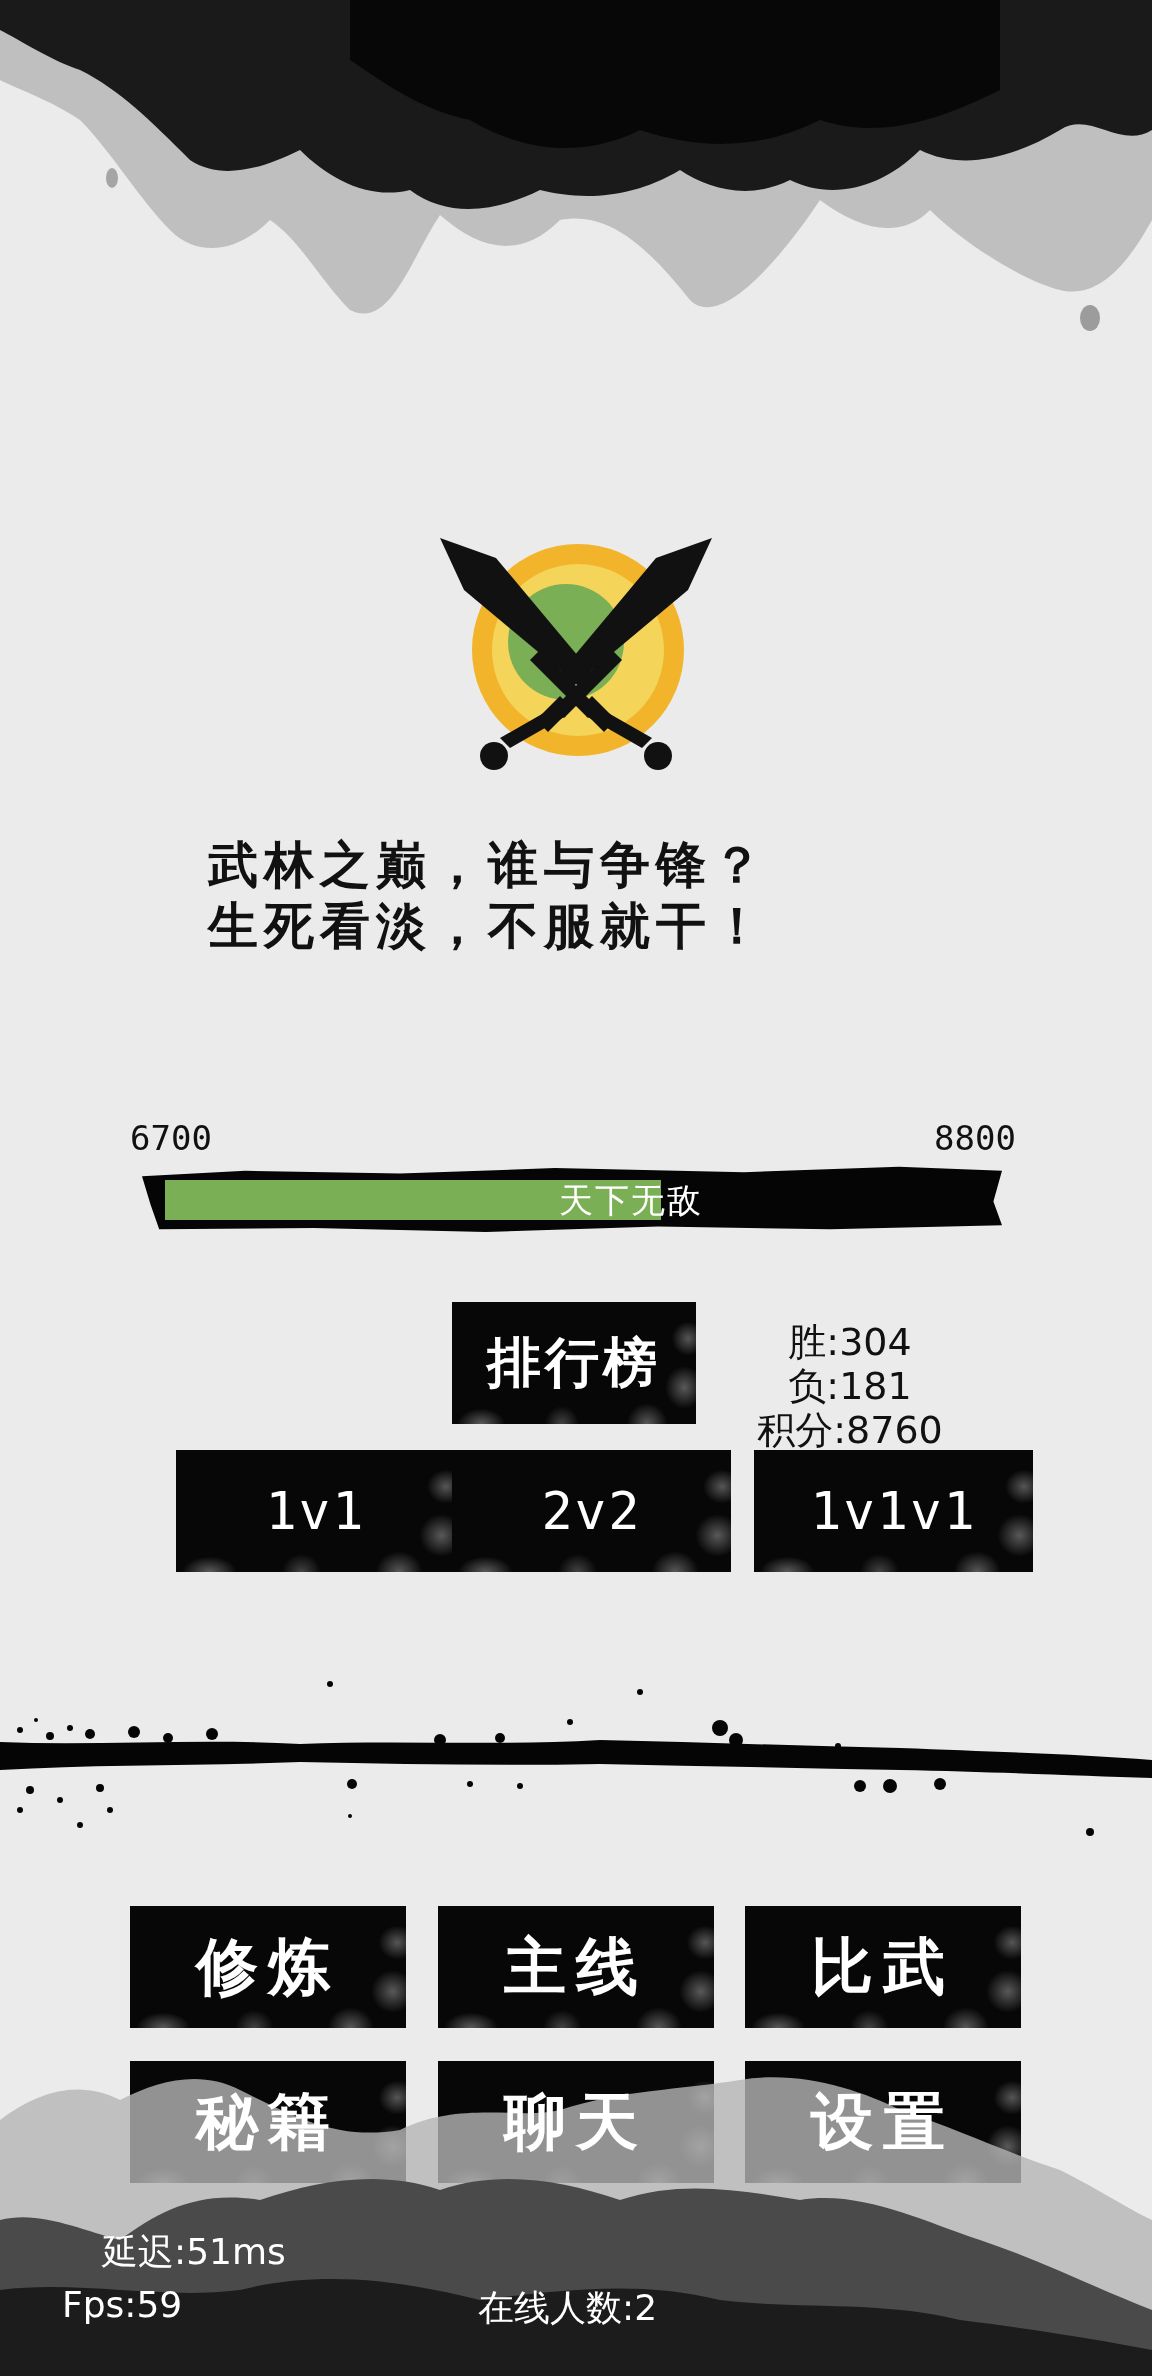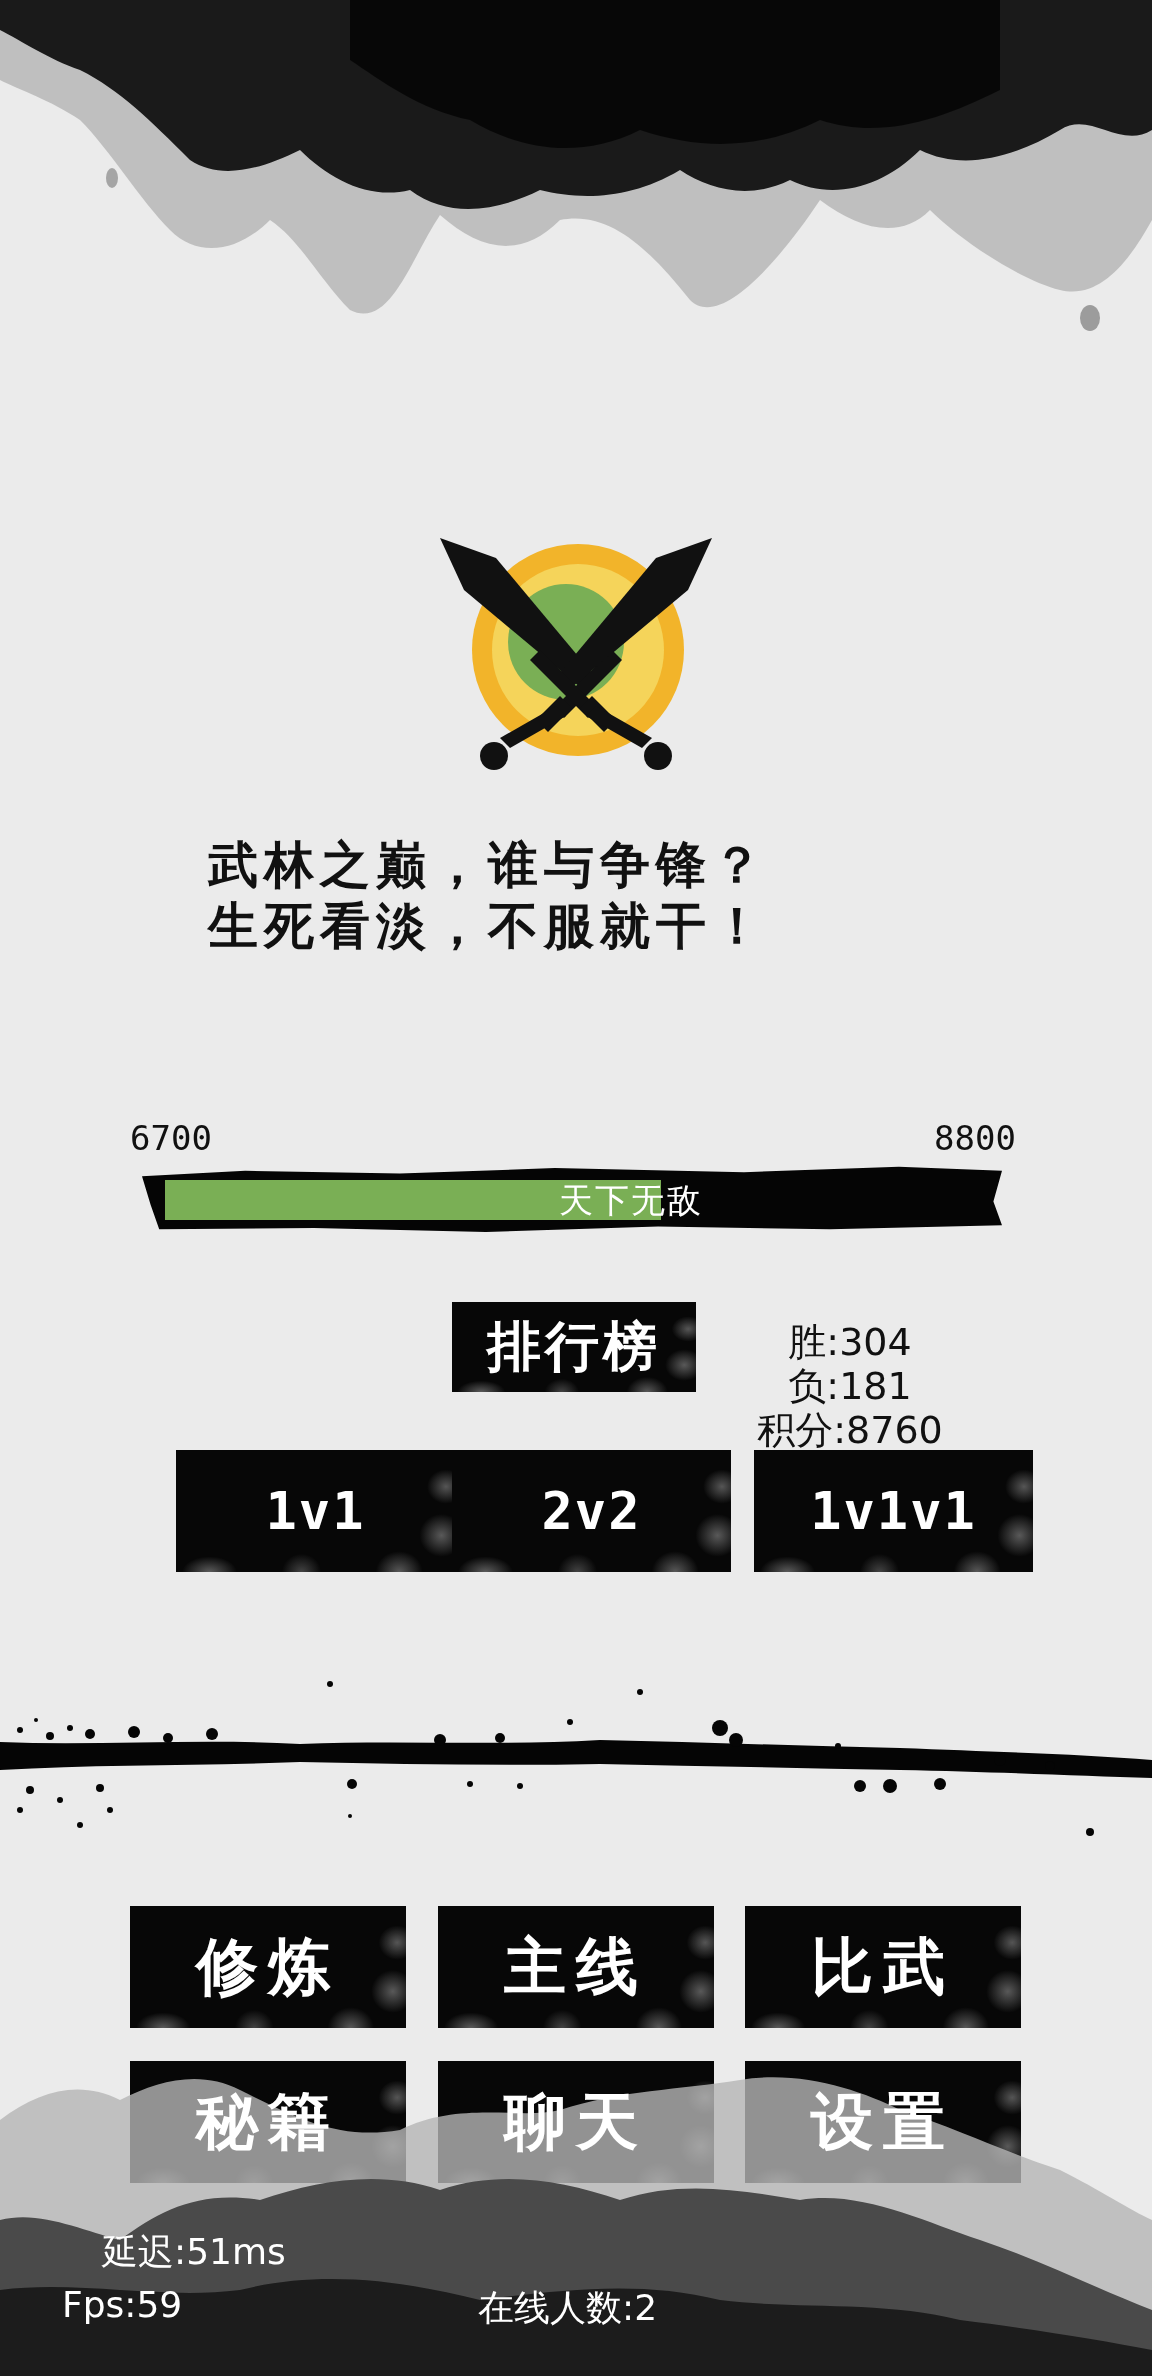--- a/index.html
+++ b/index.html
@@ -51,22 +51,22 @@
       radial-gradient(ellipse 12% 80% at 80% 100%, rgba(170,170,170,.5), transparent 70%);
   }
   .ink-btn::after {
     content:""; position:absolute; right:0; top:0; bottom:0; width:16%;
     background:
       radial-gradient(ellipse 60% 20% at 80% 30%, rgba(150,150,150,.55), transparent 70%),
       radial-gradient(ellipse 70% 25% at 70% 70%, rgba(170,170,170,.5), transparent 70%);
   }
   .ink-btn span { position:relative; z-index:1; }
 
-  .btn-leaderboard { left:452px; top:1302px; width:244px; height:90px; font-size:54px; letter-spacing:4px; }
-  .btn-mode { top:1450px; width:279px; height:122px; font-size:52px; font-family:"DejaVu Sans Mono", monospace; font-weight:bold; letter-spacing:2px; }
+  .btn-leaderboard { left:452px; top:1302px; width:244px; height:122px; font-size:54px; letter-spacing:4px; }
+  .btn-mode { top:1450px; width:279px; height:122px; font-size:52px; font-family:"DejaVu Sans Mono", monospace; font-weight:normal; letter-spacing:2px; }
   .btn-1v1 { left:176px; }
   .btn-2v2 { left:452px; }
   .btn-1v1v1 { left:730px;margin-left:24px; }
 
   .stats { left:740px; top:1296px; width:220px; text-align:center; font-size:38px; color:#111; line-height:44px;margin-top:24px; }
   .stats div { white-space:nowrap; }
 
   .btn-menu { width:276px; height:122px; font-size:62px; letter-spacing:10px; }
   .row1 { top:1906px; }
   .row2 { top:2061px; }

